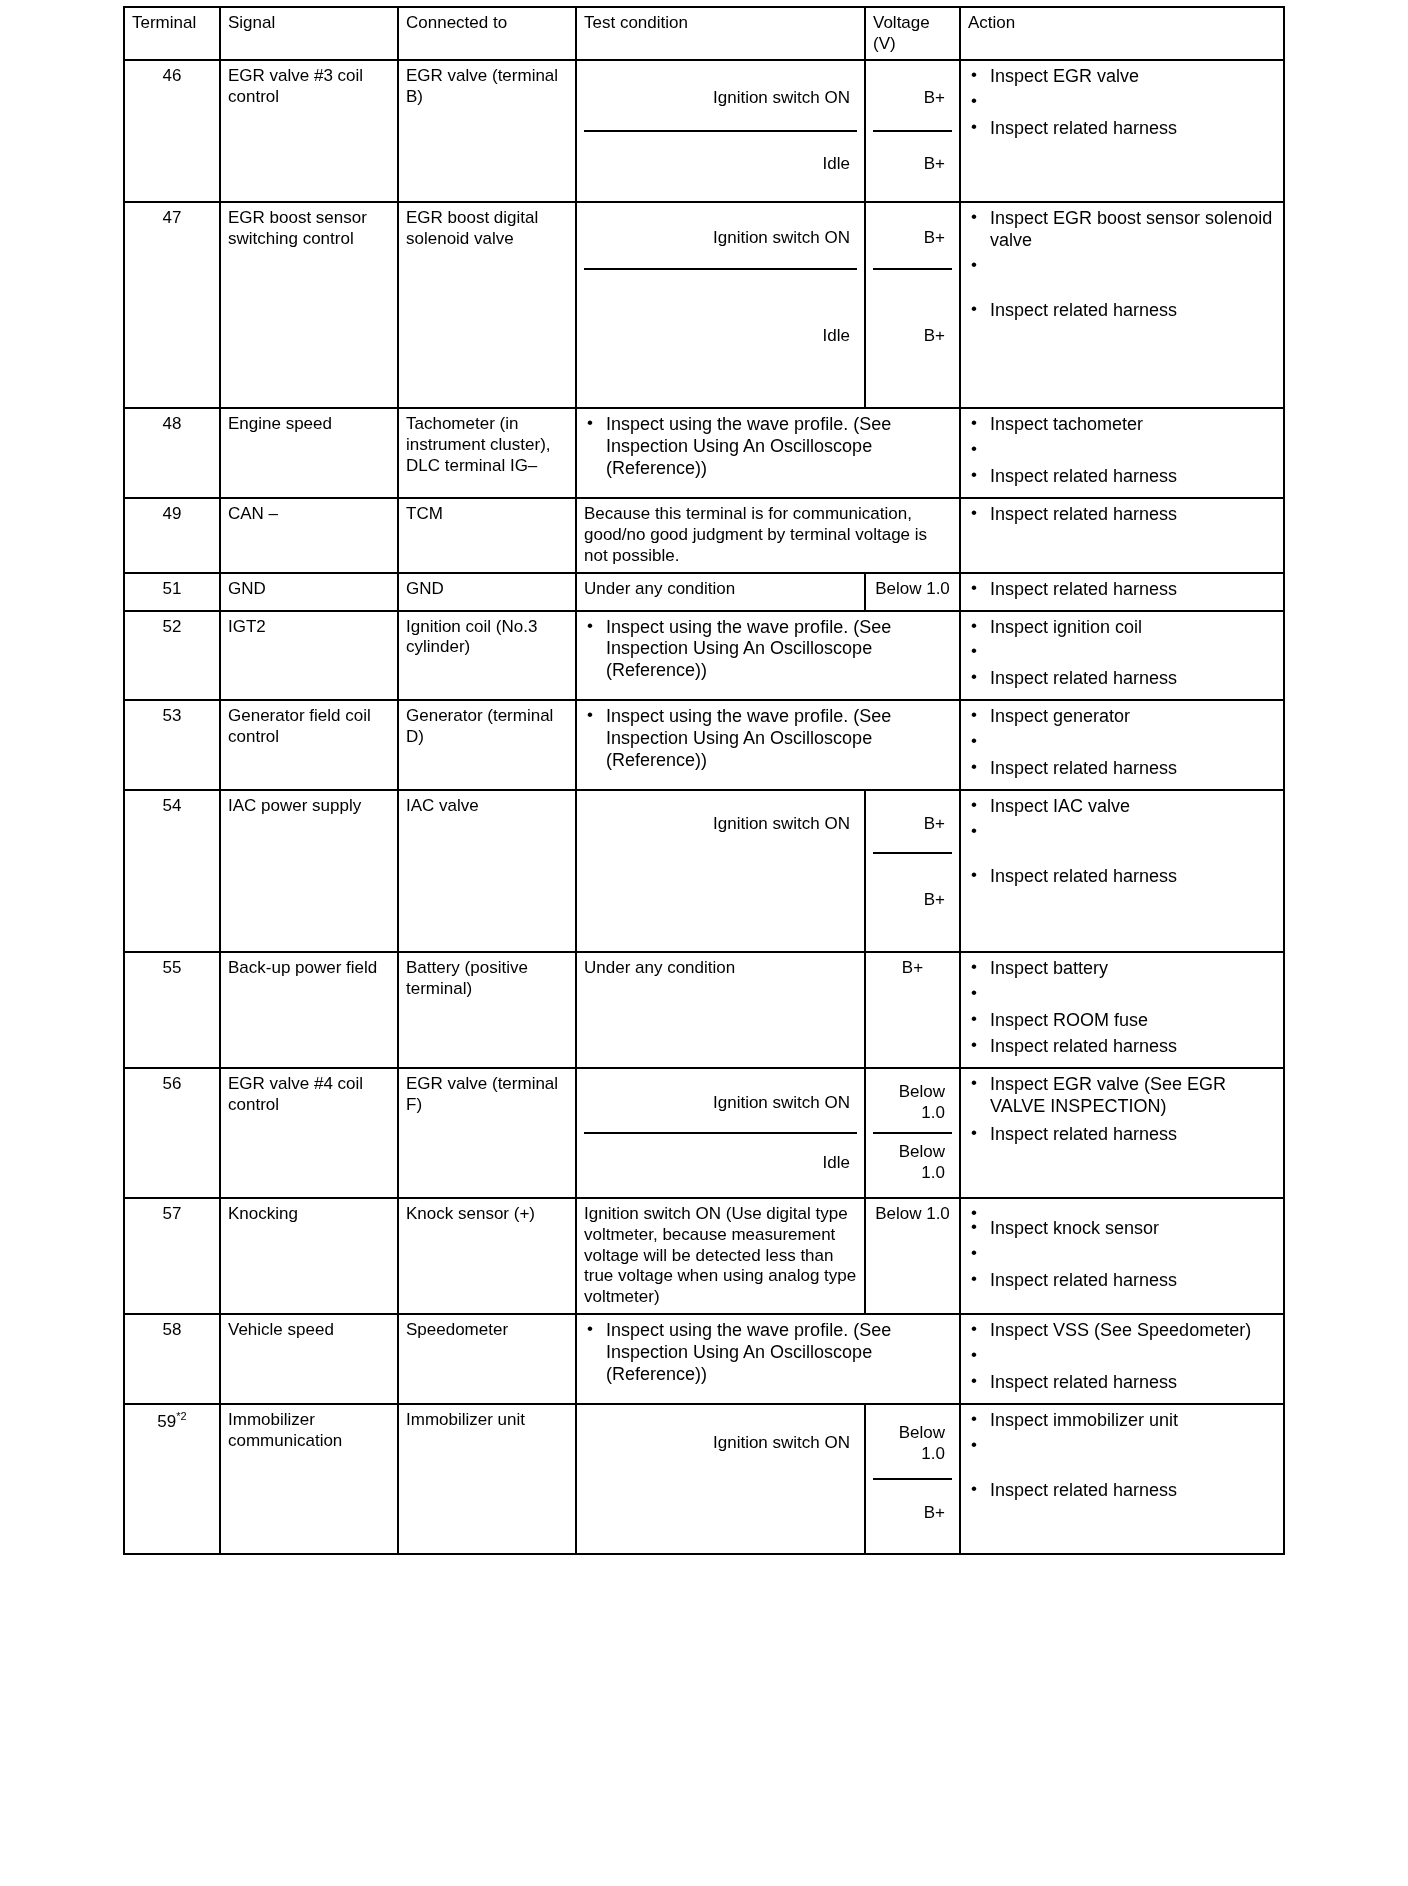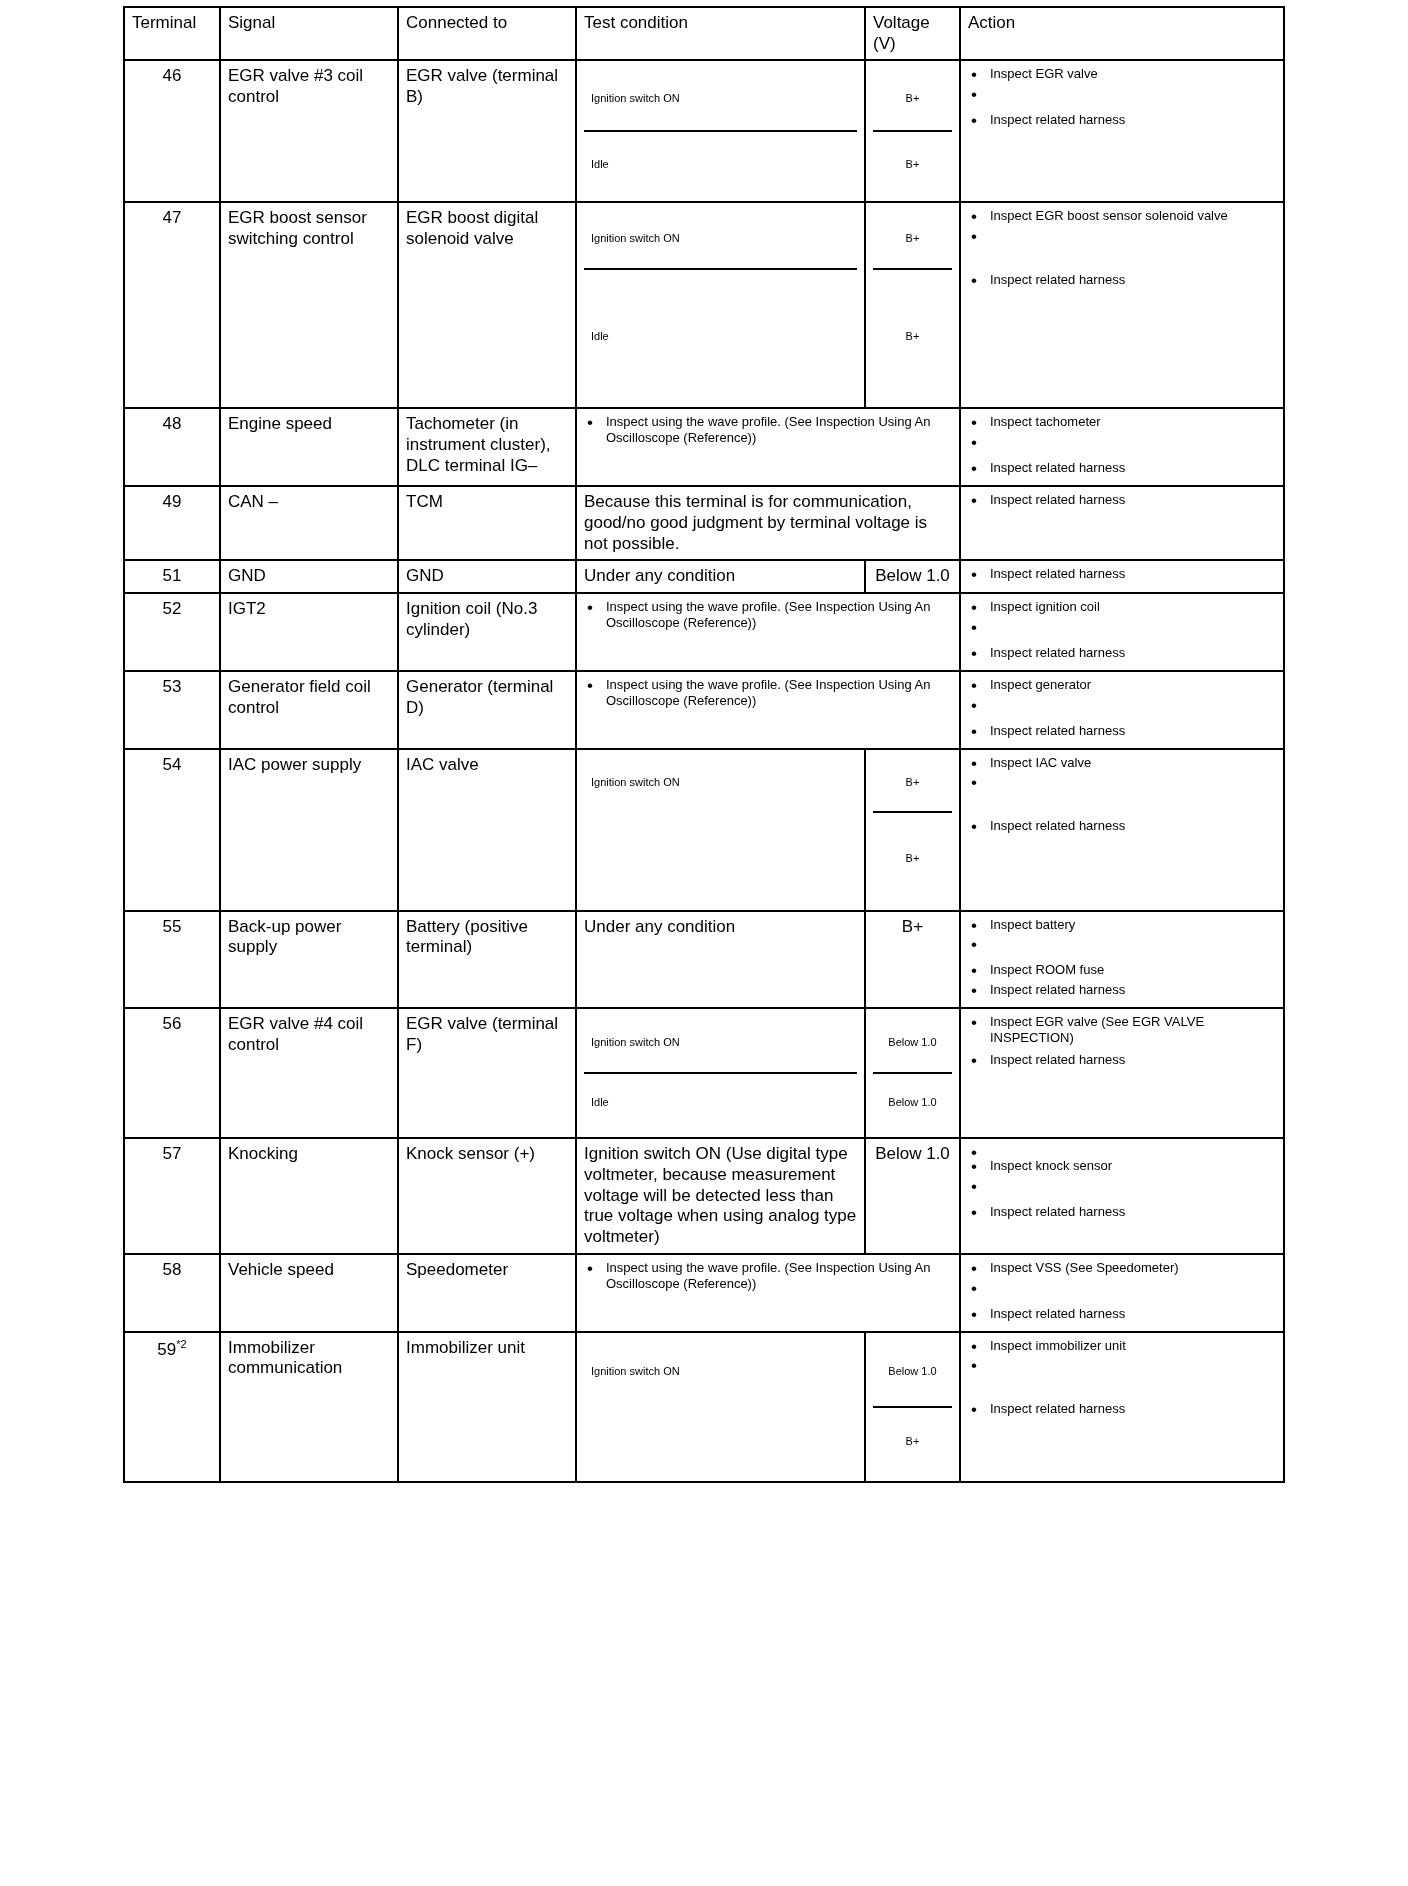--- a/index.html
+++ b/index.html
@@ -68,21 +68,21 @@
 
   ul.bullets {
     margin: 0;
     padding: 0;
     list-style: none;
   }
   ul.bullets li {
     position: relative;
     padding-left: 22px;
     margin: 0 0 4px 0;
-    font-size: 13px;
+    font-size: 18px;
     line-height: 1.22;
   }
   ul.bullets li:before {
     content: "\2022";
     position: absolute;
     left: 3px;
     top: -1px;
     font-size: 17px;
   }
   ul.bullets.spread li { margin-bottom: 0; }
@@ -93,22 +93,23 @@
   td.p0 { padding: 0; }
   table.inner {
     border-collapse: collapse;
     width: 100%;
     table-layout: fixed;
   }
   table.inner td {
     border: 0;
     border-bottom: 2px solid #000;
     padding: 6px 7px;
-    font-size: 11px;
+    font-size: 17px;
     vertical-align: middle;
+    text-align: right;
   }
   table.inner tr:last-child td { border-bottom: 0; }
   .v-center { text-align: center; }
 </style>
 </head>
 <body>
 
 <div class="page">
   <table class="spec">
     <colgroup>
@@ -319,21 +320,21 @@
           <ul class="bullets">
             <li>Inspect IAC valve</li>
             <li class="spacer-lg" style="padding:0"></li>
             <li>Inspect related harness</li>
           </ul>
         </td>
       </tr>
 
       <tr>
         <td class="term">55</td>
-        <td class="sig mid">Back-up power supply</td>
+        <td class="sig mid">Back-up power field</td>
         <td class="conn mid">Battery (positive terminal)</td>
         <td class="mid">Under any condition</td>
         <td class="volt">B+</td>
         <td>
           <ul class="bullets">
             <li>Inspect battery</li>
             <li class="spacer-md" style="padding:0"></li>
             <li>Inspect ROOM fuse</li>
             <li>Inspect related harness</li>
           </ul>

